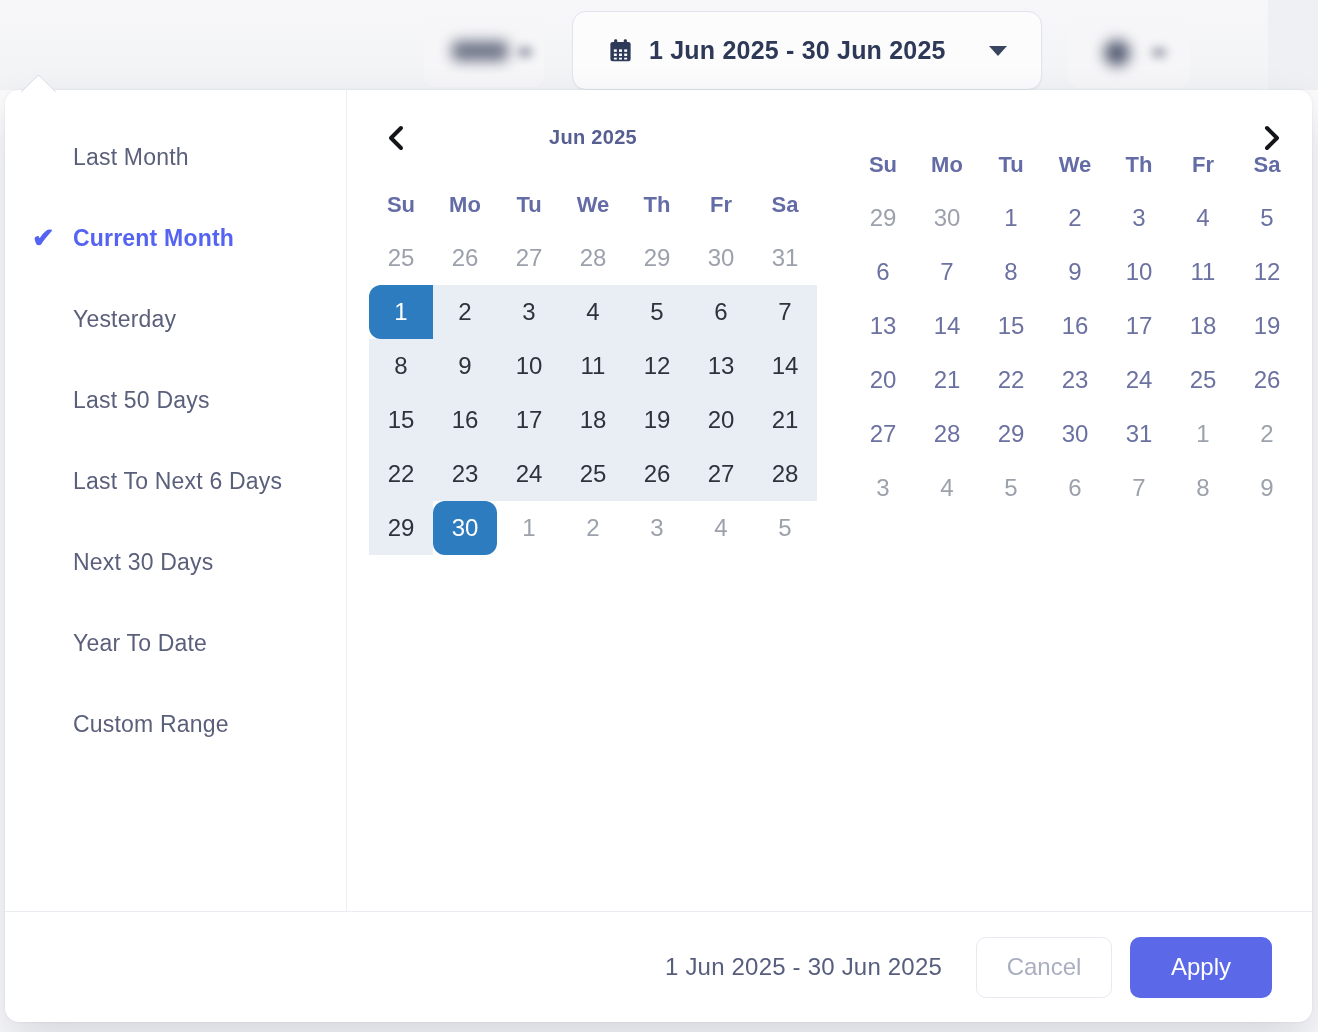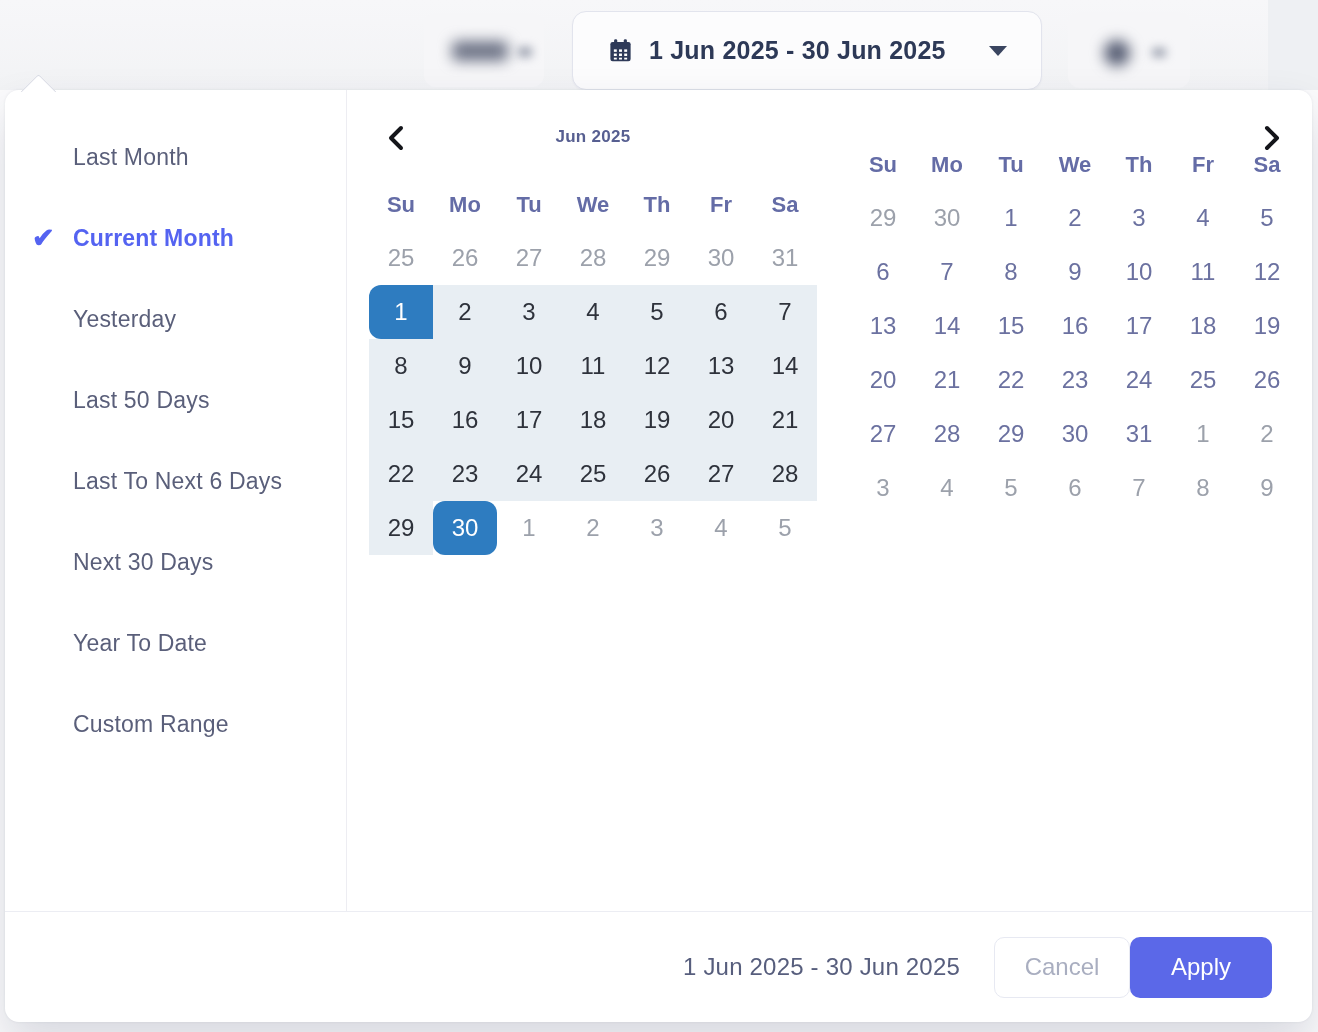--- a/index.html
+++ b/index.html
@@ -59,21 +59,21 @@
   }
   .preset-item.selected{color:var(--accent-text);font-weight:bold;}
   .preset-item .check{
     position:absolute;left:27px;top:25px;color:var(--accent-text);
     font-size:27px;font-weight:bold;line-height:31px;
   }
   
   .cal{position:absolute;top:27px;width:448px;}
   .cal-june{left:364px;}
   .cal-july{left:846px;}
-  .cal-title{height:40px;line-height:40px;text-align:center;font-size:17px;font-weight:bold;color:#575f91;letter-spacing:.3px;}
+  .cal-title{height:40px;line-height:40px;text-align:center;font-size:20px;font-weight:bold;color:#575f91;letter-spacing:.3px;}
   .weekdays{margin-top:28px;display:grid;grid-template-columns:repeat(7,64px);height:40px;}
   .weekdays span{display:flex;align-items:center;justify-content:center;font-size:22px;font-weight:bold;color:#646ca6;}
   .grid{margin-top:6px;display:grid;grid-template-columns:repeat(7,64px);grid-auto-rows:54px;}
   .cell{display:flex;align-items:center;justify-content:center;font-size:24px;color:#6b71a0;cursor:pointer;}
   .cell.muted{color:#9ca1ab;}
   .cell.range{background:var(--range);color:#2e323b;}
   .cell.sel-start{background:var(--sel);color:#fff;border-radius:12px 0 0 12px;}
   .cell.sel-end{background:var(--sel);color:#fff;border-radius:12px;}
   .nav-btn{
     position:absolute;top:29px;width:38px;height:38px;display:flex;align-items:center;justify-content:center;
@@ -83,21 +83,21 @@
   .nav-next{left:1248px;}
   
   .panel-footer{
     position:absolute;left:0;right:0;bottom:0;height:111px;box-sizing:border-box;
     border-top:1.5px solid #ecedf3;display:flex;align-items:center;justify-content:flex-end;
     padding-right:40px;border-radius:0 0 14px 14px;
   }
   .range-label{font-size:24px;color:#575e7d;margin-right:34px;letter-spacing:.2px;}
   .btn{height:61px;border-radius:10px;font-size:24px;font-family:"Liberation Sans",sans-serif;
     display:flex;align-items:center;justify-content:center;cursor:pointer;box-sizing:border-box;}
-  .btn-cancel{width:136px;background:#fff;border:1.5px solid #e7e9f2;color:#a9aec0;}
+  .btn-cancel{width:136px;background:#fff;border:1.5px solid #e7e9f2;color:#a9aec0;margin-right:18px;}
   .btn-apply{width:142px;background:var(--accent);border:none;color:#fff;}
   
   .below-strip{position:absolute;left:0;top:1022px;width:1318px;height:10px;background:#fbfbfc;}
 </style>
 </head>
 <body>
 
 <div class="topbar">
   <div class="topbar-right-col"></div>
 

